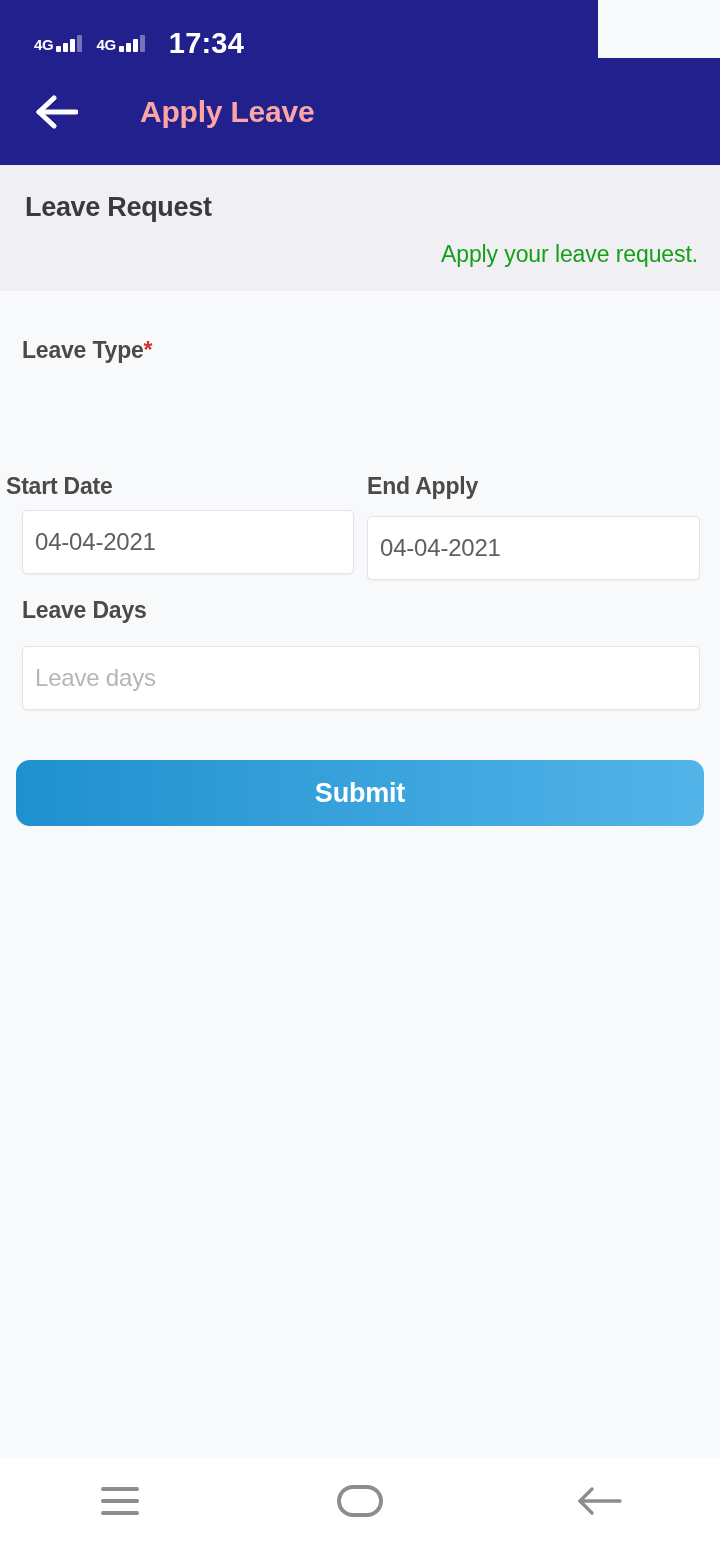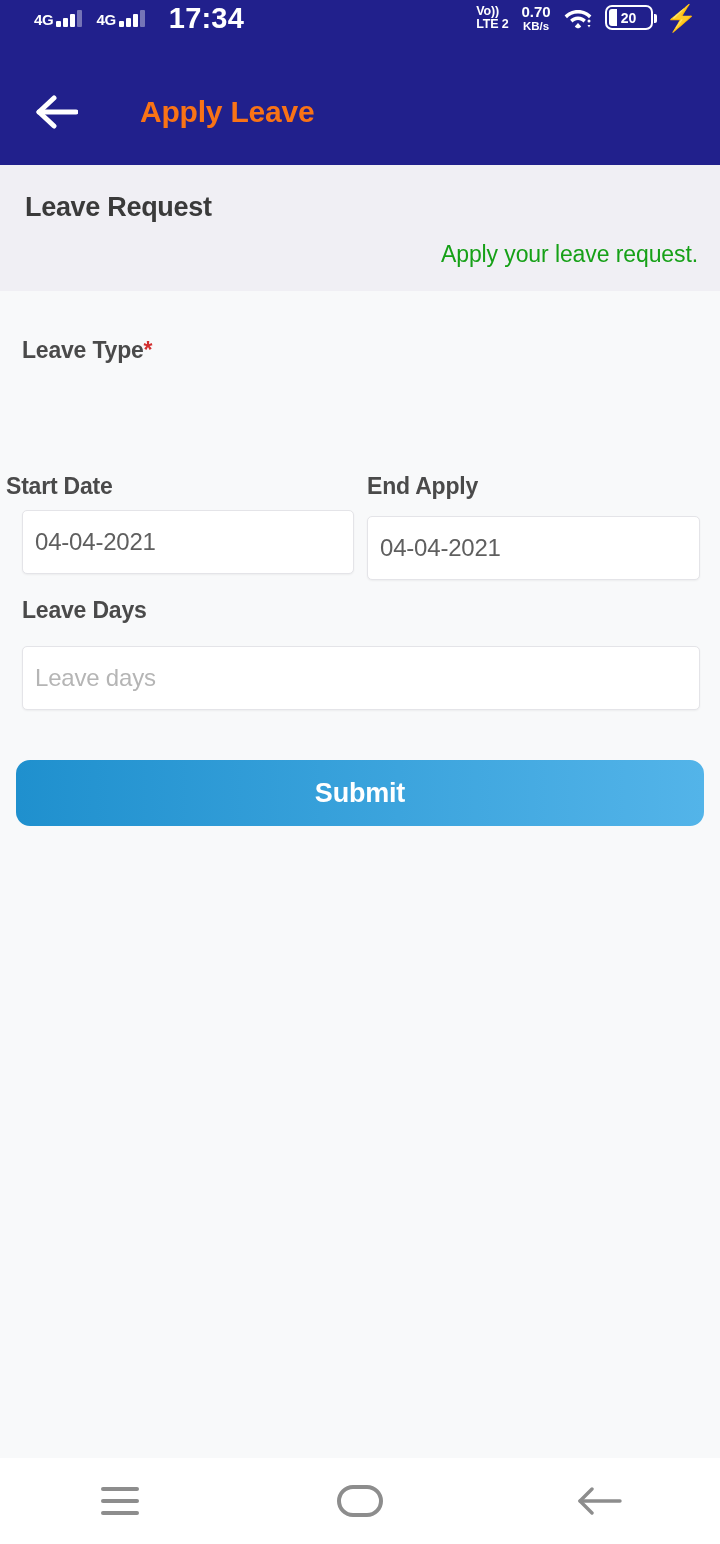--- a/index.html
+++ b/index.html
@@ -16,25 +16,25 @@
     position: relative;
     width: 720px;
     height: 1544px;
     background: #f8f9fa;
   }
 
   
   .status-bar {
     position: absolute;
     top: 0; left: 0;
-    width: 720px; height: 58px;
+    width: 598px; height: 58px;
     background: #21208c;
     display: flex;
-    align-items: flex-start;
-    padding: 4px 22px 0 34px;
+    align-items: flex-end;
+    padding: 16px 22px 0 34px;
     color: #ffffff;
   }
   .status-left { display: flex; align-items: center; gap: 14px; }
   .signal-group { display: flex; align-items: flex-end; gap: 3px; }
   .net-label {
     font-size: 15px; font-weight: bold; line-height: 1;
     letter-spacing: -0.3px; align-self: flex-start; margin-top: 2px;
   }
   .bars { display: flex; align-items: flex-end; gap: 2px; height: 17px; }
   .bars i { display: block; width: 5px; background: #ffffff; border-radius: 1px; }
@@ -79,21 +79,21 @@
   .app-bar {
     position: absolute;
     top: 58px; left: 0;
     width: 720px; height: 107px;
     background: #21208c;
     display: flex; align-items: center;
     padding-left: 36px;
   }
   .back-arrow { width: 42px; height: 36px; display: block; cursor: pointer; }
   .app-title {
-    color: #f97316; font-size: 30px; font-weight: bold;
+    color: #fca5a5; font-size: 30px; font-weight: bold;
     letter-spacing: -0.2px; margin-left: 62px;
   }
 
   
   .header-card {
     position: absolute;
     top: 165px; left: 0;
     width: 720px; height: 126px;
     background: #f0eff4;
     padding: 27px 22px 0 25px;
@@ -197,46 +197,20 @@
             <i></i>
             <i></i>
             <i></i>
             <i></i>
           </span>
       </div>
 
       <div class="clock">17:34</div>
     </div>
 
-    <div class="status-right">
-      <div class="volte">
-        <span>Vo))</span>
-        <span>LTE 2</span>
-      </div>
-
-      <div class="netspeed">
-        <span class="rate">0.70</span>
-        <span class="unit">KB/s</span>
-      </div>
-
-      <svg class="wifi-icon" viewBox="0 0 28 22">
-        <path d="M14 3 C8 3 3.5 5.6 0.6 8.6 L3 11.2 C5.4 8.7 9.3 6.6 14 6.6 C18.7 6.6 22.6 8.7 25 11.2 L27.4 8.6 C24.5 5.6 20 3 14 3 Z" fill="#ffffff"></path>
-        <path d="M14 9.4 C10.7 9.4 8 10.9 6.1 12.8 L8.5 15.4 C9.9 14 11.8 13 14 13 C16.2 13 18.1 14 19.5 15.4 L21.9 12.8 C20 10.9 17.3 9.4 14 9.4 Z" fill="#ffffff"></path>
-        <path d="M14 16 L10.8 19.4 C11.7 20.4 12.8 21.2 14 21.2 C15.2 21.2 16.3 20.4 17.2 19.4 Z" fill="#ffffff"></path>
-        <circle cx="25" cy="14" r="1.5" fill="#ffffff"></circle>
-        <path d="M23.5 18 L26.5 18 L25 20.5 Z" fill="#ffffff"></path>
-      </svg>
-
-      <div class="battery">
-        <span class="fill"></span>
-        <span class="pct">20</span>
-      </div>
-
-      <span class="bolt">⚡</span>
-    </div>
   </div>
 
   <div class="app-bar">
     <svg class="back-arrow" viewBox="0 0 42 36">
       <path d="M18 4 L3 18 L18 32" stroke="#ffffff" stroke-width="5" fill="none" stroke-linecap="round" stroke-linejoin="round"></path>
       <line x1="3" y1="18" x2="40" y2="18" stroke="#ffffff" stroke-width="5" stroke-linecap="round"></line>
     </svg>
     <div class="app-title">Apply Leave</div>
   </div>
 

